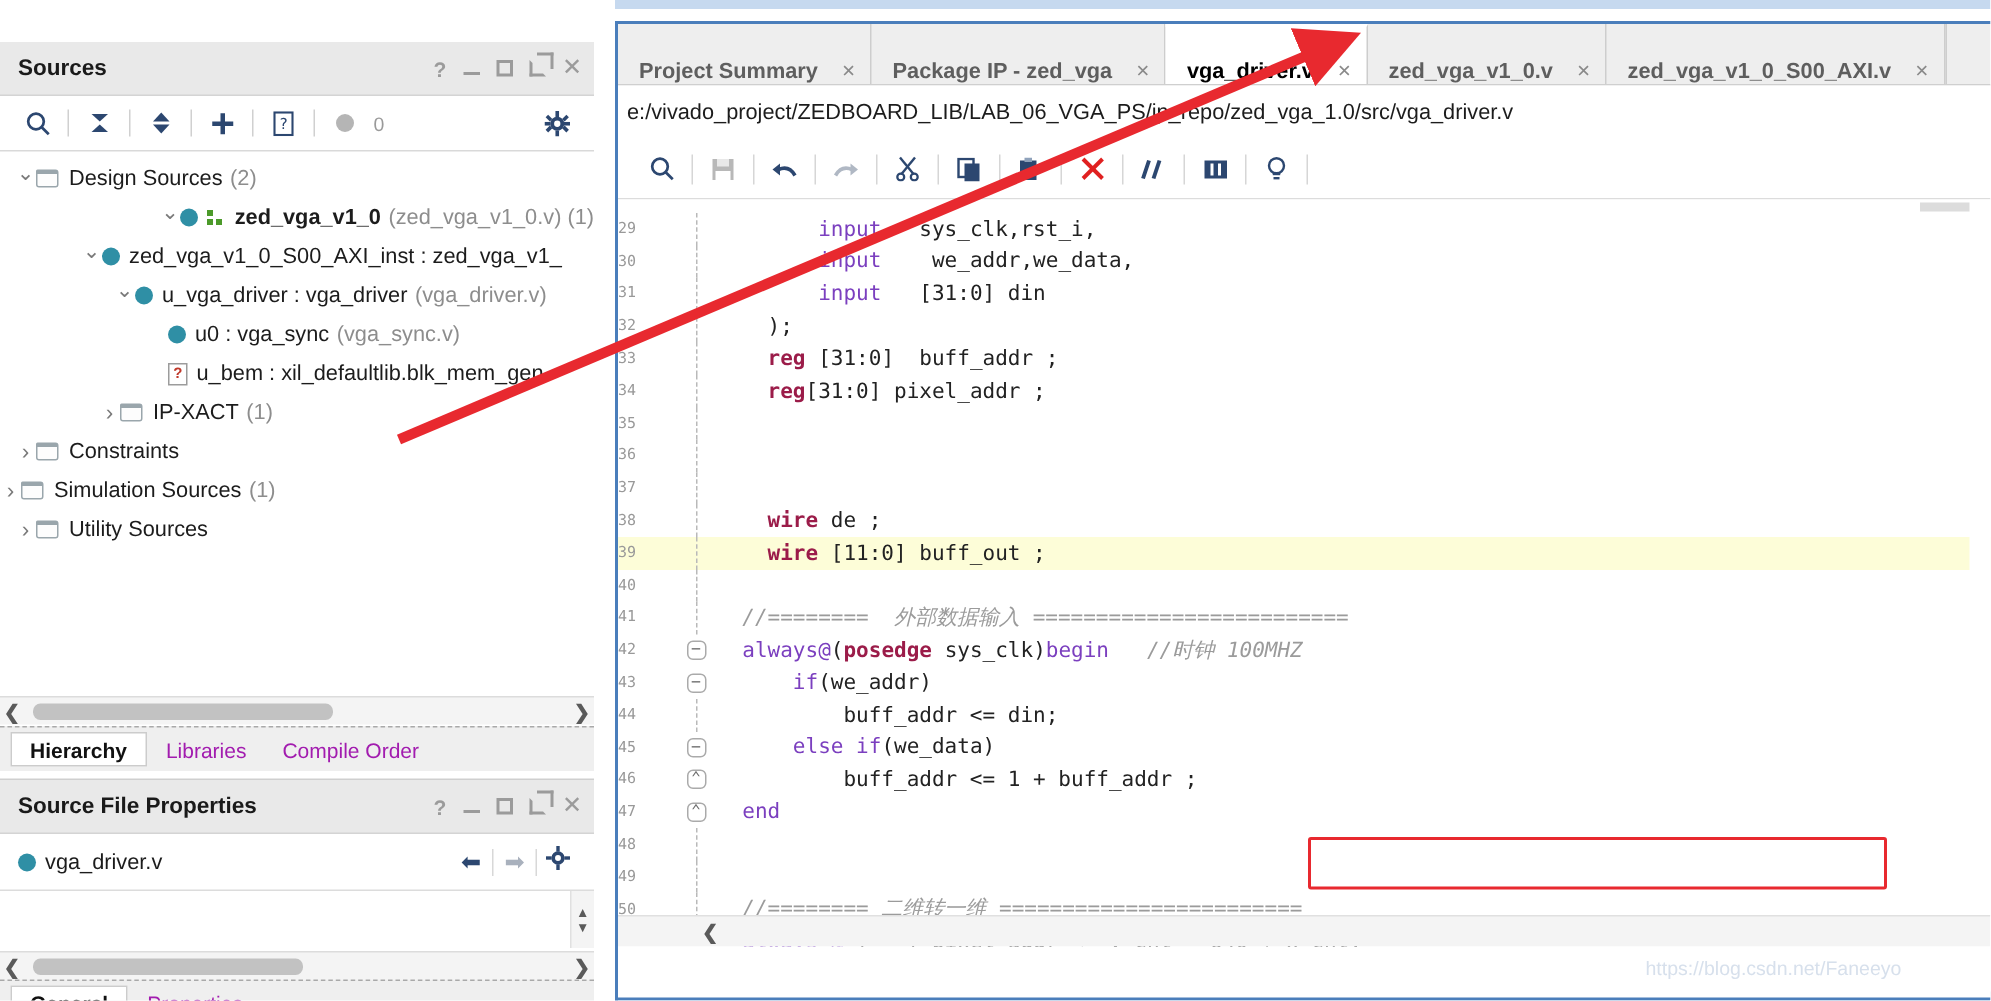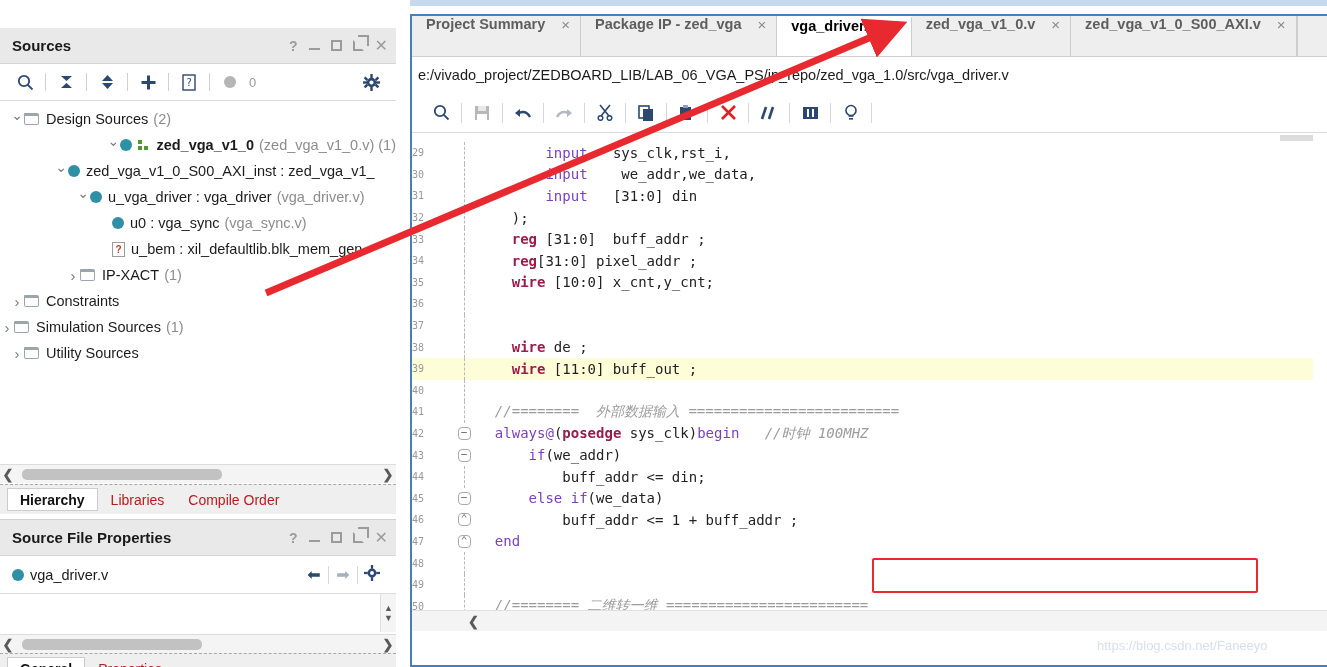--- a/index.html
+++ b/index.html
@@ -105,21 +105,21 @@
   .hs-thumb { position:absolute; top:0; height: 11px; background: #c2c2c2; border-radius: 5px;}
 
   
   .panel-tabs {
     position: absolute; left: 0; width: 396px; height: 30px;
     background: #efefef;
     border-top: 1px dashed #a9a9a9;
     display: flex; align-items: stretch;
     padding-left: 6px;
   }
-  .ptab { display:flex; align-items:center; padding: 0 12px; font-size: 14px; color: #b91c1c; }
+  .ptab { display:flex; align-items:center; padding: 0 12px; font-size: 14px; color: #a21caf; }
   .ptab.active { background: #ffffff; color: #111111; font-weight: bold; border: 1px solid #cccccc; margin: 3px 1px; }
 
   
   #props-panel {
     position: absolute; left: 0; top: 505px;
     width: 396px; height: 162px;
     background: #ffffff;
     border-top: 1px solid #cfcfcf;
   }
   .prop-row {
@@ -147,21 +147,21 @@
   }
   #top-blue-strip {
     position:absolute; left: 410px; top: 0; width: 917px; height: 6px; background: #c6d9ef;
   }
   #bot-blue-strip {
     position:absolute; left: 410px; top: 661px; width: 917px; height: 6px; background: #c6d9ef;
   }
 
   .etabs { height: 41px; background: #eeeeee; display: flex; align-items: stretch; border-bottom: 1px solid #cfcfcf;}
   .etab {
-    display:flex; align-items:flex-start; padding: 0 10px 0 14px;
+    display:flex; align-items:flex-end; padding: 0 10px 0 14px;
     font-size: 14.5px; color: #5e5e5e; font-weight: bold;
     border-right: 1px solid #cdcdcd; position: relative;
   }
   .etab .lbl { white-space: nowrap; }
   .etab .x { margin-left: 16px; color: #8a8a8a; font-size: 15px; font-weight: normal; }
   .etab.active { background: #ffffff; color: #000000; border-top: 2px solid #ffffff; }
   .etab-fill { flex: 1; border-left: 1px solid #cdcdcd; }
 
   .epath {
     height: 36px; background: #ffffff; display:flex; align-items:center;
@@ -618,21 +618,20 @@
             <span class="fold">
               <span class="dash"></span>
             </span>
             <span class="ctext"><span class="plain">    </span><span class="kw">reg</span><span class="plain">[31:0] pixel_addr ;</span></span>
           </div>
           <div class="cline">
             <span class="gutter">35</span>
             <span class="fold">
               <span class="dash"></span>
             </span>
-            <span class="ctext"><span class="plain">    </span><span class="kw">wire</span><span class="plain"> [10:0] x_cnt,y_cnt;</span></span>
           </div>
           <div class="cline">
             <span class="gutter">36</span>
             <span class="fold">
               <span class="dash"></span>
             </span>
             <span class="ctext"><span class="plain"></span></span>
           </div>
           <div class="cline">
             <span class="gutter">37</span>

